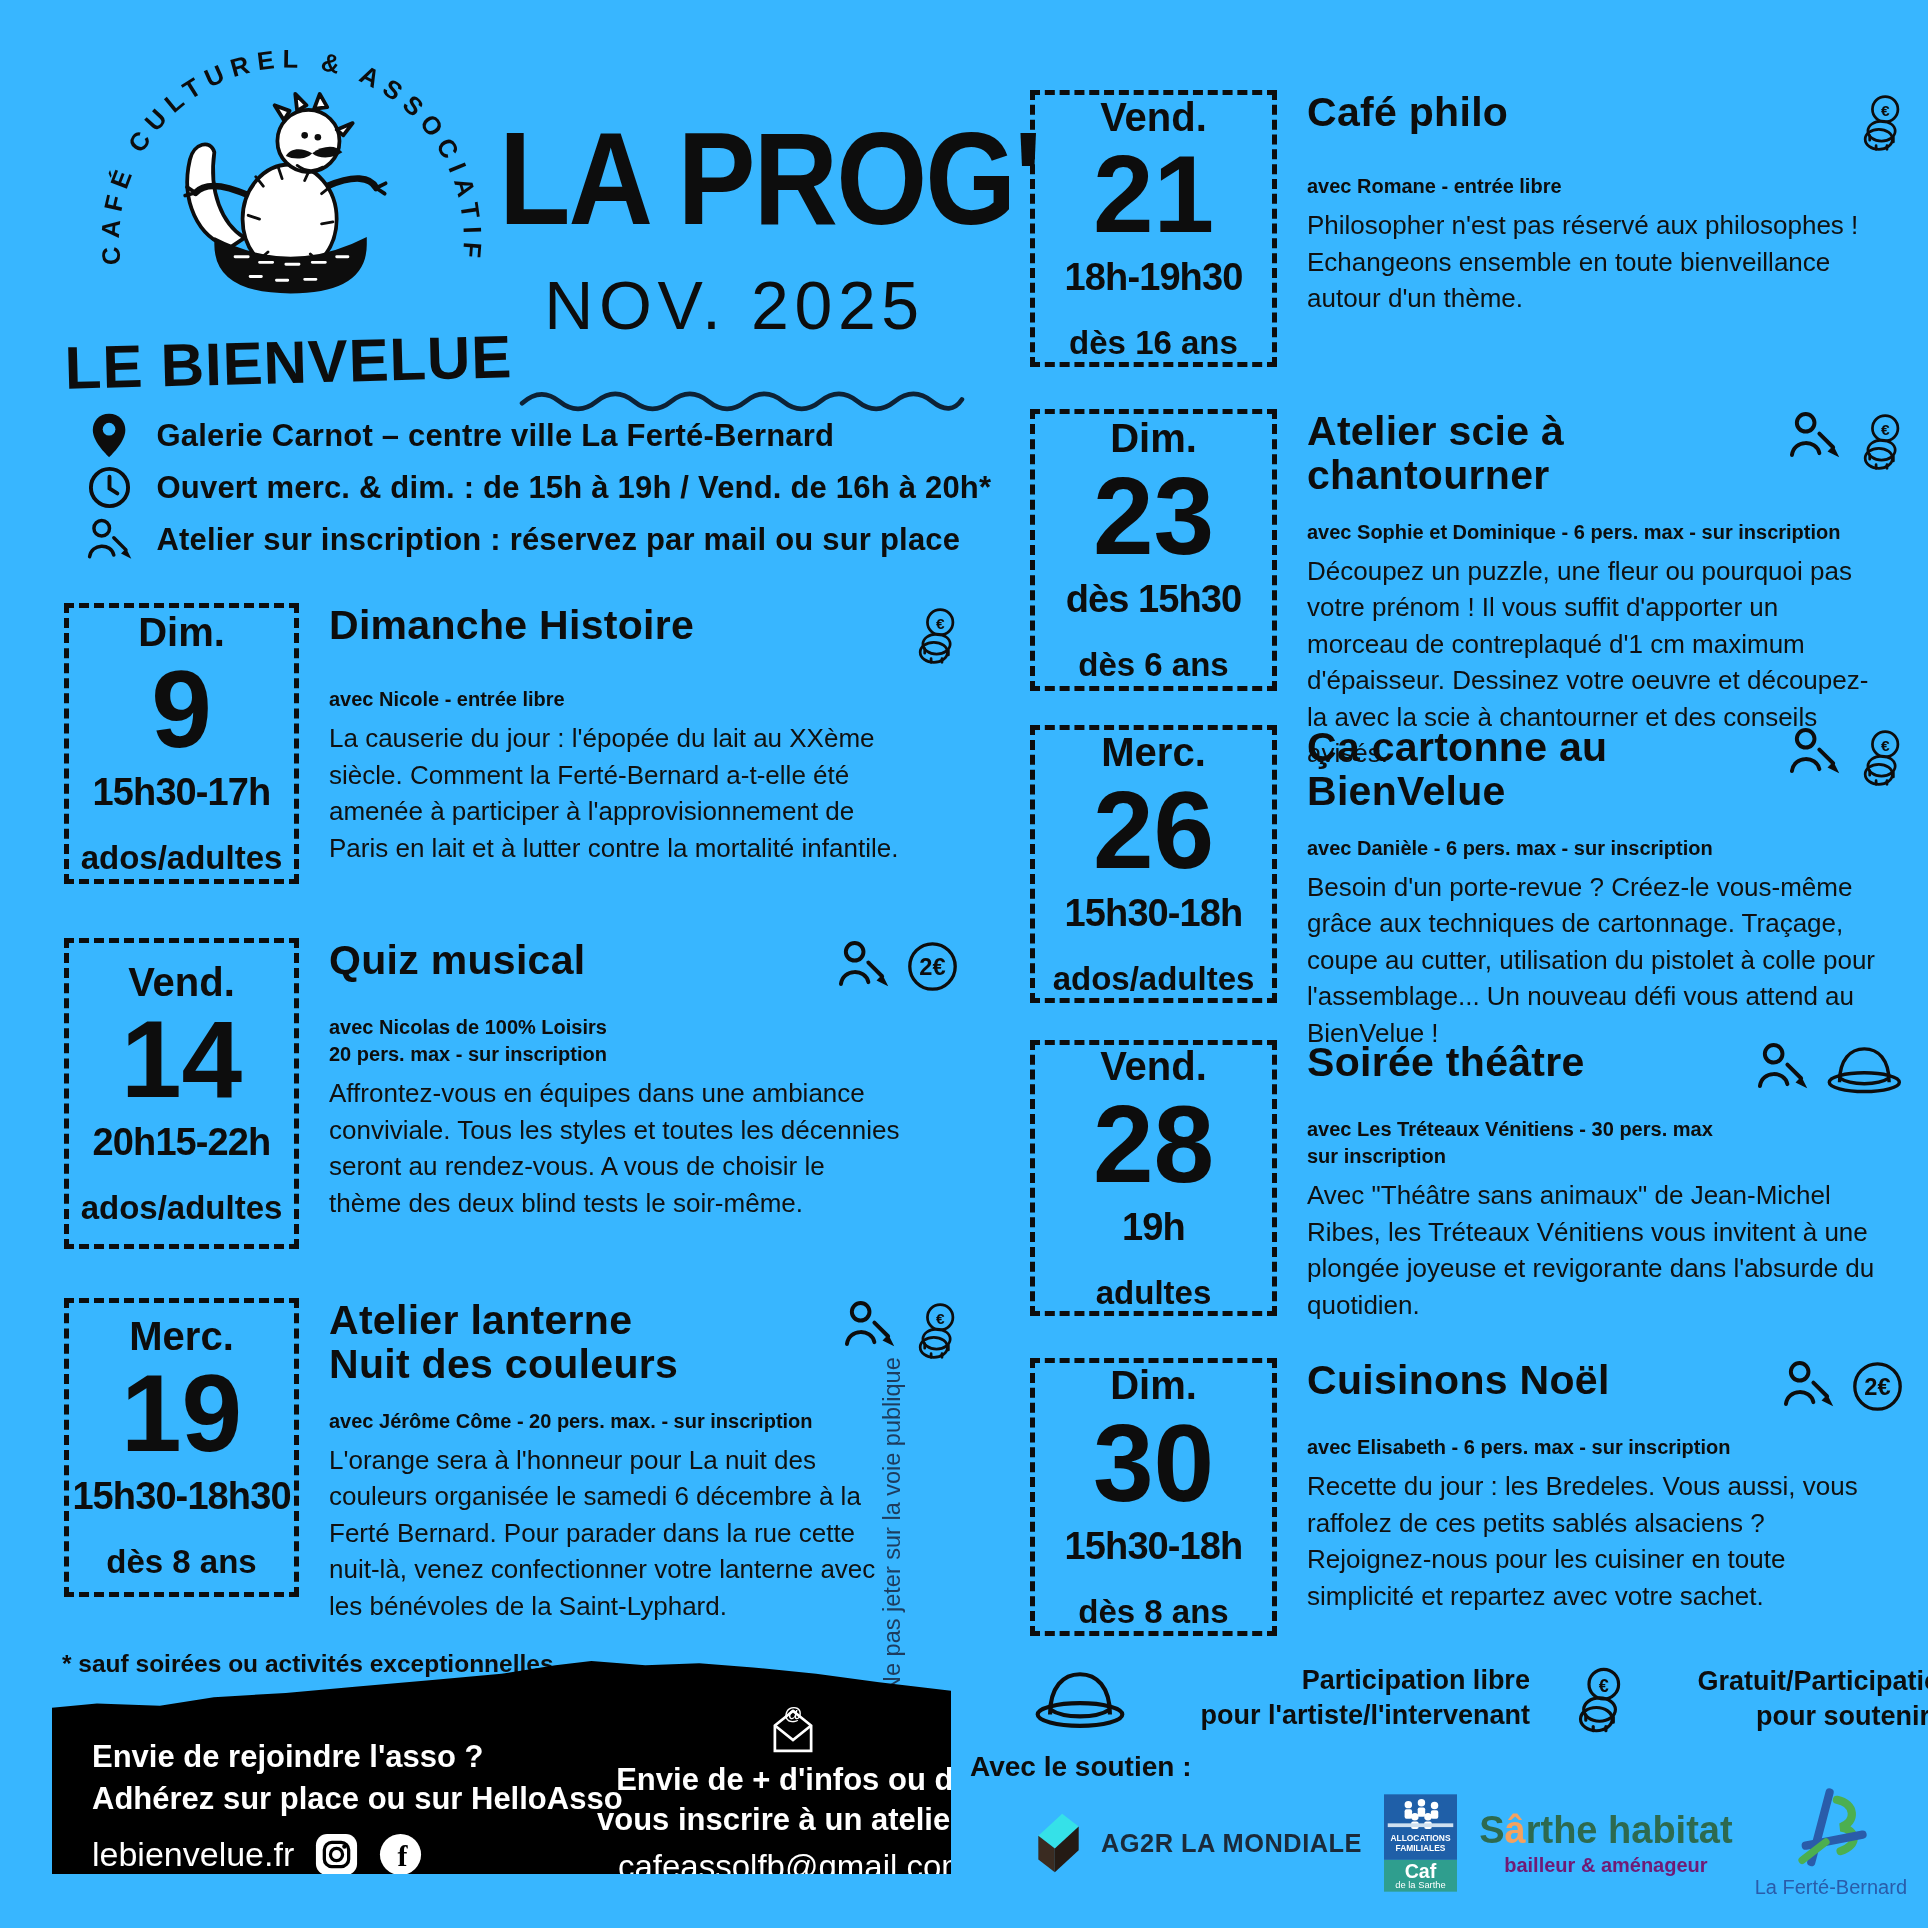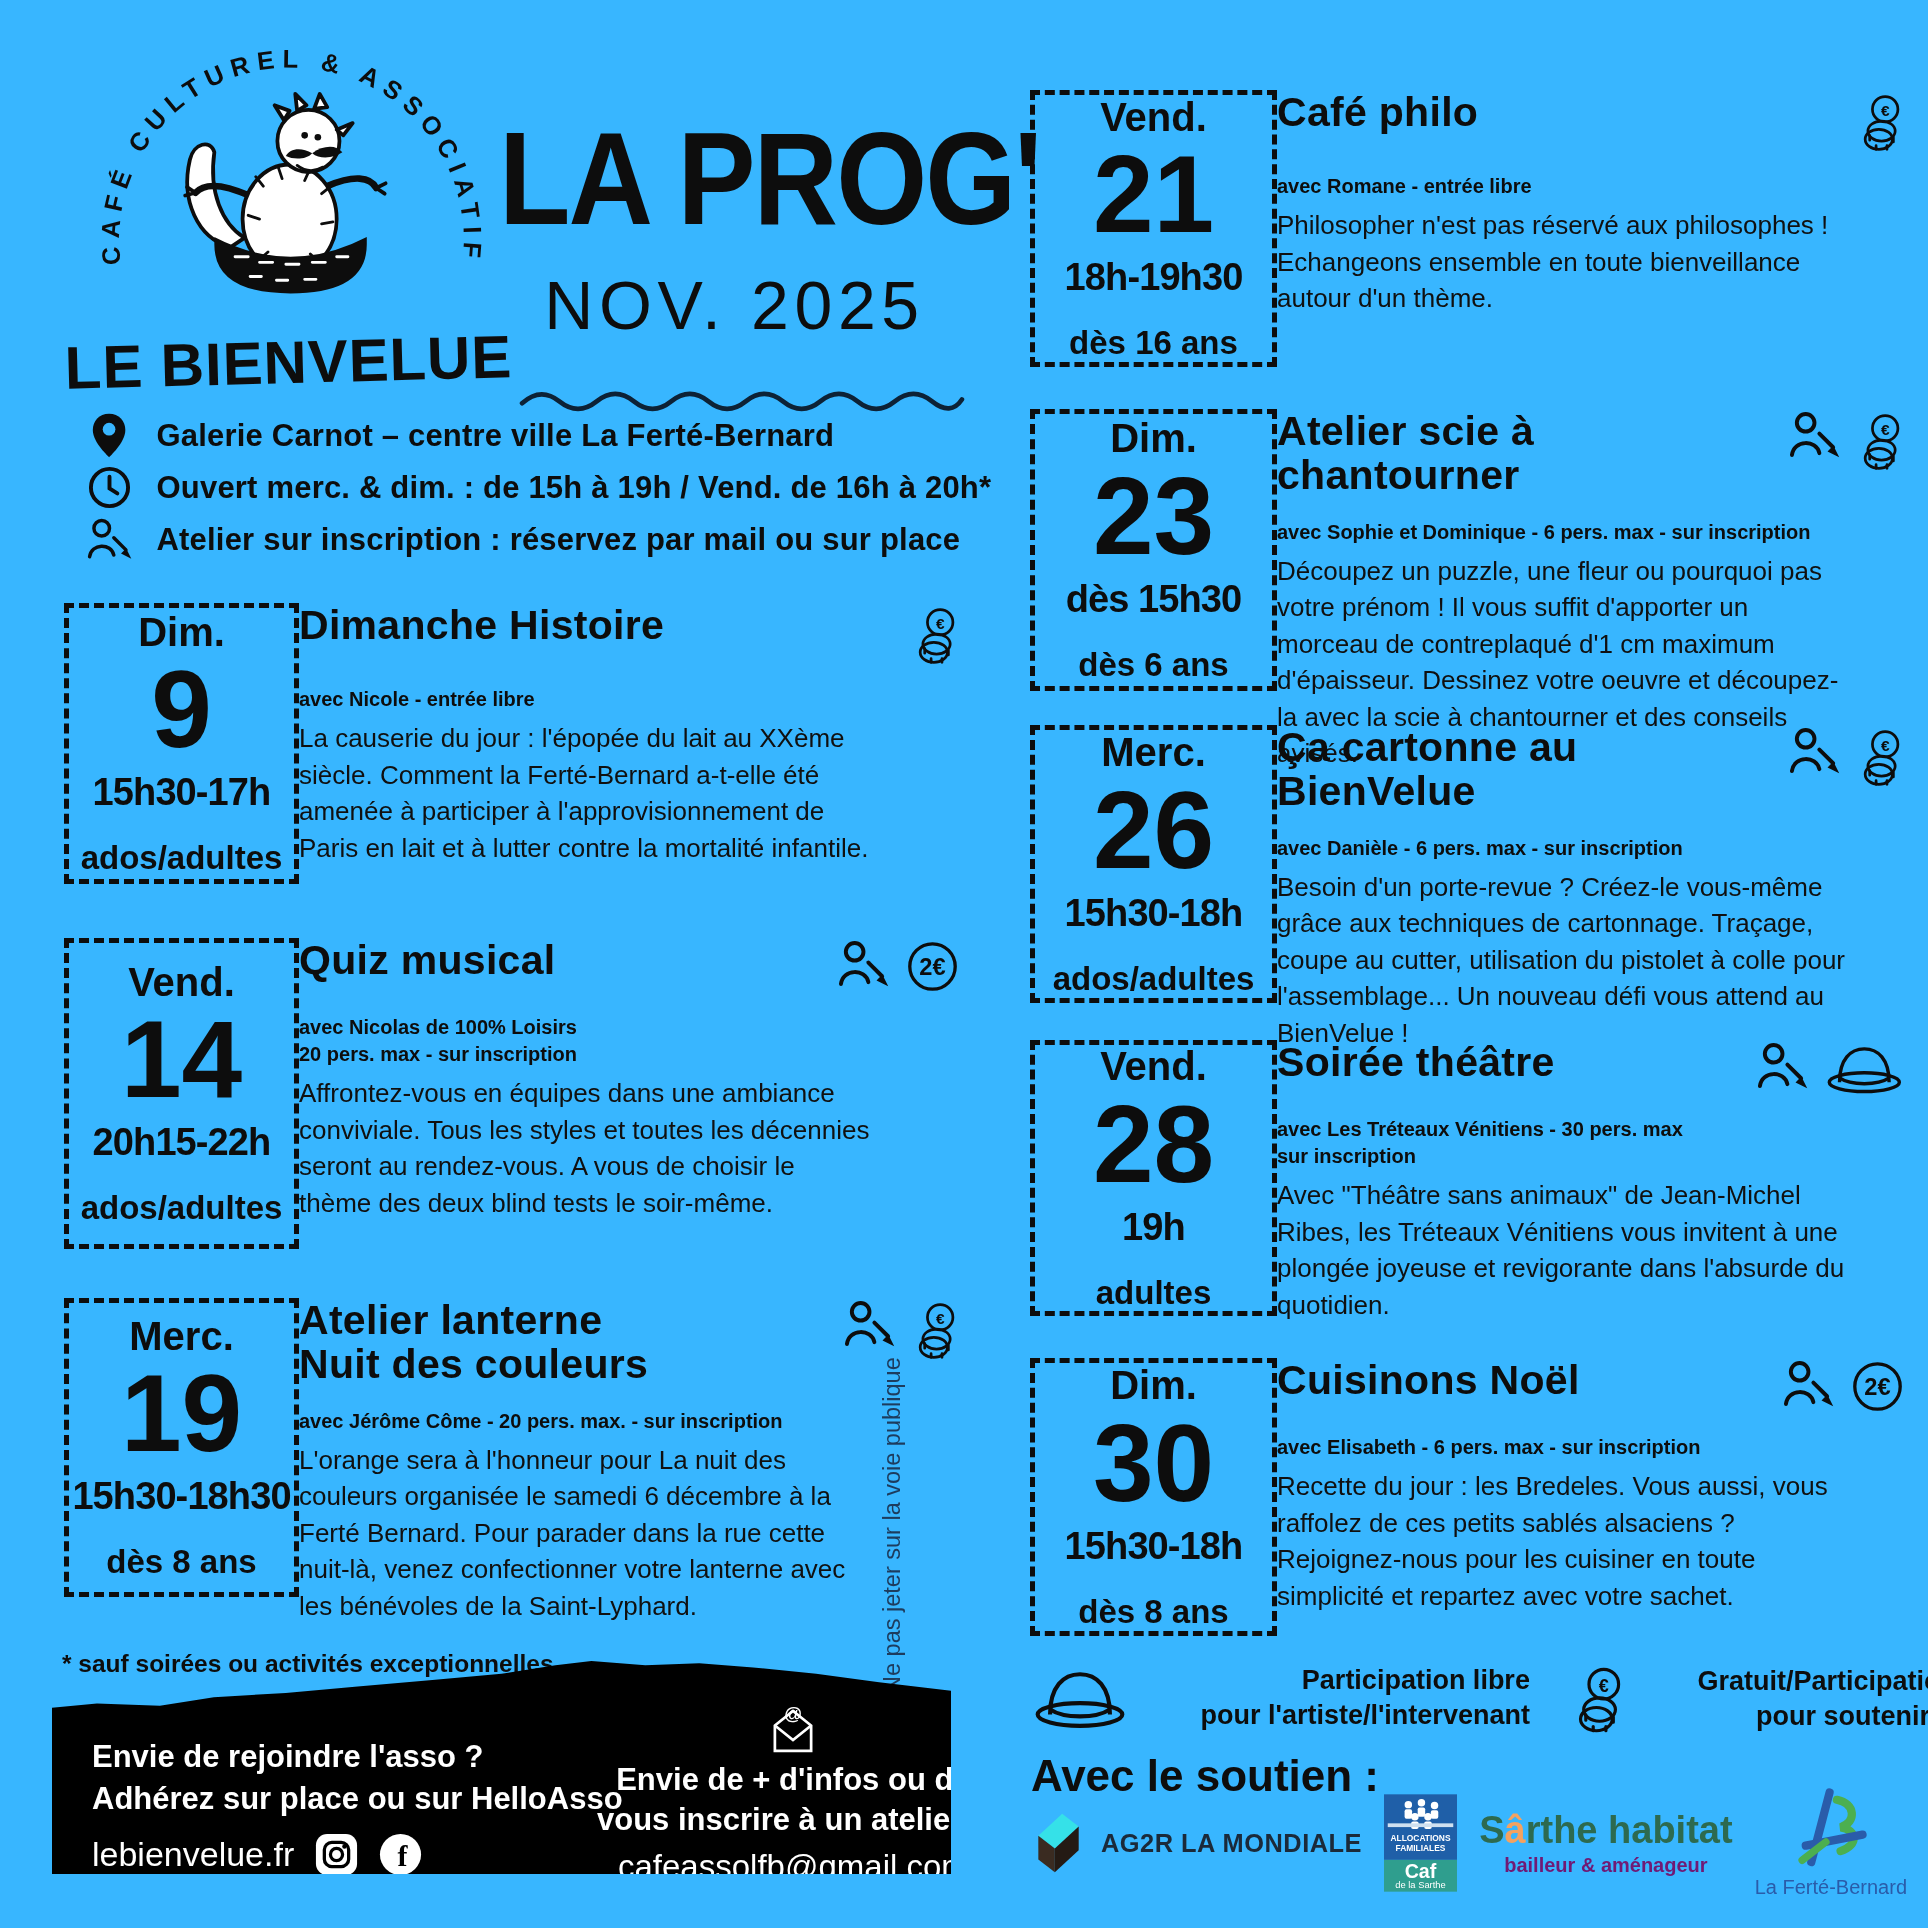--- a/index.html
+++ b/index.html
@@ -32,21 +32,21 @@
   #title-wave{left:516px;top:379px;width:452px;height:41px;}
 
   
   #info-list{left:87px;top:412px;width:847px;display:flex;flex-direction:column;gap:5px;}
   .info-row{display:flex;align-items:center;gap:24.5px;}
   .info-icon{width:45px;height:47px;display:flex;align-items:center;justify-content:center;flex:0 0 45px;}
   .info-icon svg{height:100%;width:auto;}
   .info-text{font-size:31px;font-weight:700;letter-spacing:0.2px;white-space:nowrap;}
 
   
-  .card{position:absolute;display:flex;}
+  .card{position:absolute;display:flex;gap:30px;}
   #left-cards .card{left:64px;width:895px;}
   #right-cards .card{left:1030px;width:874px;}
   #left-cards .card:nth-of-type(1){top:603px;height:281px;}
   #left-cards .card:nth-of-type(2){top:938px;height:311px;}
   #left-cards .card:nth-of-type(3){top:1298px;height:299px;}
   #right-cards .card:nth-of-type(1){top:90px;height:277px;}
   #right-cards .card:nth-of-type(2){top:409px;height:282px;}
   #right-cards .card:nth-of-type(3){top:725px;height:278px;}
   #right-cards .card:nth-of-type(4){top:1040px;height:276px;}
   #right-cards .card:nth-of-type(5){top:1358px;height:278px;}
@@ -104,21 +104,21 @@
   
   #legend{left:1031px;top:1663px;width:876px;display:flex;gap:41px;align-items:flex-start;}
   .legend-item{display:flex;align-items:center;gap:24.5px;}
   .legend-icon{display:flex;}
   .legend-icon svg{width:100%;height:100%;}
   .legend-icon.hat{width:98px;height:64px;}
   .legend-icon.coins{width:55px;height:72px;}
   .legend-text{font-size:27px;font-weight:700;line-height:1.3;text-align:right;white-space:nowrap;margin-left:47px;}
 
   
-  #support-label{left:1031px;top:1751px;font-size:44px;font-weight:700;}
+  #support-label{left:970px;top:1751px;font-size:28px;font-weight:700;}
   #logos-row{
     left:1031px;top:1782px;width:876px;height:122px;
     display:flex;align-items:center;justify-content:space-between;
   }
   .logo-group{display:flex;align-items:center;gap:15px;}
   #ag2r-text{font-size:25.4px;font-weight:700;color:#1b2a3a;letter-spacing:0.5px;white-space:nowrap;}
   #sarthe-block{text-align:center;}
   #sarthe-name{font-size:38px;font-weight:800;color:#2d6a4f;white-space:nowrap;}
   #sarthe-name .accent{color:#f4a261;}
   #sarthe-tagline{font-size:20px;font-weight:700;color:#701a75;margin-top:1.9px;white-space:nowrap;}

